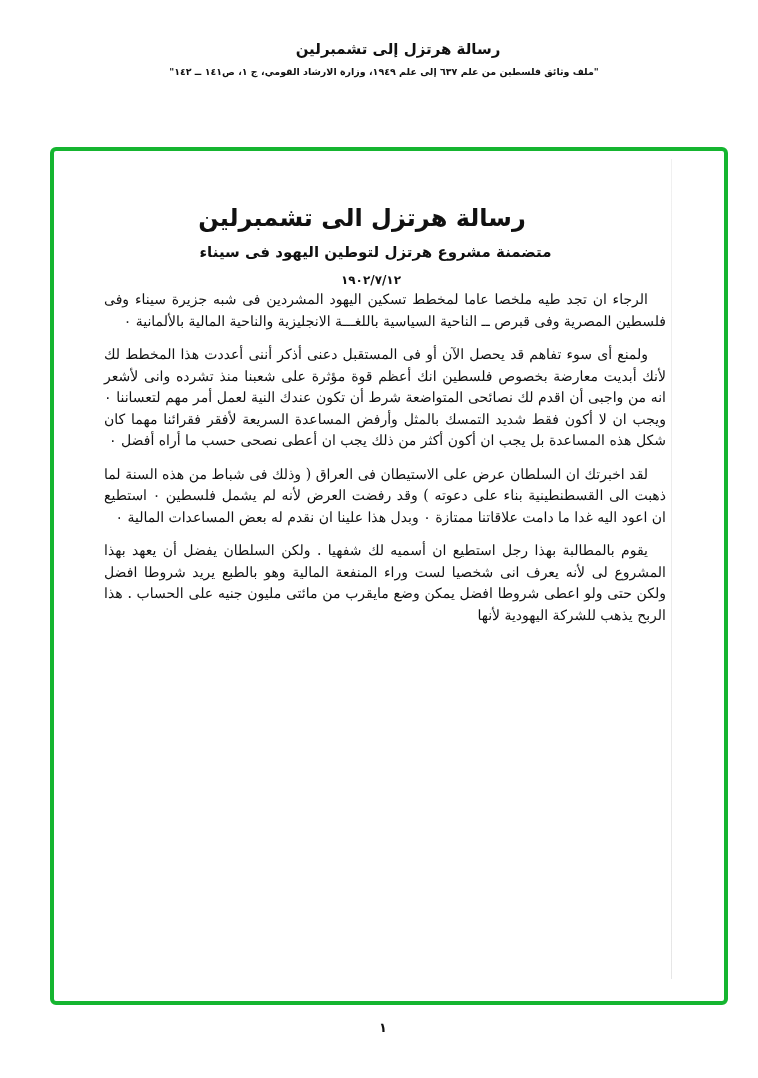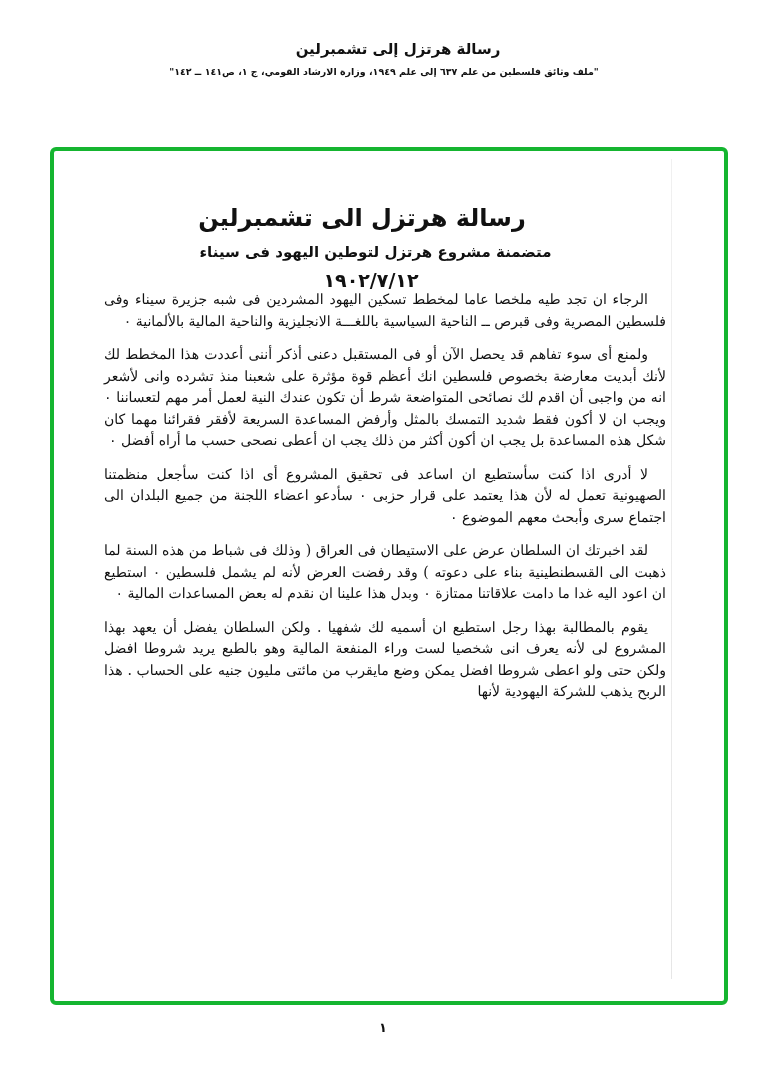--- a/index.html
+++ b/index.html
@@ -16,21 +16,21 @@
     border: 4px solid #15b530; border-radius: 6px; box-sizing: content-box;
   }
   .scan-edge-right {
     position: absolute; left: 617px; top: 8px; width: 1px; height: 820px;
     background: linear-gradient(#f0f0f0, #e6e6e6);
   }
 
   .doc-head { position: absolute; left: 0; top: 16px; width: 656px; text-align: center; direction: rtl; margin-top: 35px; }
   .doc-title { font-family: "DejaVu Sans", sans-serif; font-weight: bold; font-size: 24px; line-height: 32px; padding-right: 40px; }
   .doc-subtitle { font-family: "DejaVu Sans", sans-serif; font-weight: bold; font-size: 15px; line-height: 24px; margin-top: 6px; padding-right: 30px; padding-left: 17px; }
-  .doc-date { font-family: "DejaVu Sans", sans-serif; font-weight: bold; font-size: 19px; line-height: 24px; margin-top: 4px; padding-right: 22px; }
+  .doc-date { font-family: "DejaVu Sans", sans-serif; font-weight: bold; font-size: 12px; line-height: 24px; margin-top: 4px; padding-right: 22px; }
 
   .doc-body {
     position: absolute; left: 50px; top: 138px; width: 562px;
     direction: rtl; text-align: justify; text-align-last: right;
     font-family: "DejaVu Serif", serif; font-size: 14px; line-height: 21.5px;
   }
   .para { margin: 0 0 12px 0; text-indent: 18px; }
   .para.tight { margin-bottom: 24px; }
 
   .page-number {
@@ -51,19 +51,18 @@
 
   <div class="doc-head">
     <div class="doc-title">رسالة هرتزل الى تشمبرلين</div>
     <div class="doc-subtitle">متضمنة مشروع هرتزل لتوطين اليهود فى سيناء</div>
     <div class="doc-date">١٩٠٢/٧/١٢</div>
   </div>
 
   <div class="doc-body">
     <p class="para">الرجاء ان تجد طيه ملخصا عاما لمخطط تسكين اليهود المشردين فى شبه جزيرة سيناء وفى فلسطين المصرية وفى قبرص ــ الناحية السياسية باللغـــة الانجليزية والناحية المالية بالألمانية ٠</p>
     <p class="para">ولمنع أى سوء تفاهم قد يحصل الآن أو فى المستقبل دعنى أذكر أننى أعددت هذا المخطط لك لأنك أبديت معارضة بخصوص فلسطين انك أعظم قوة مؤثرة على شعبنا منذ تشرده وانى لأشعر انه من واجبى أن اقدم لك نصائحى المتواضعة شرط أن تكون عندك النية لعمل أمر مهم لتعساننا ٠ ويجب ان لا أكون فقط شديد التمسك بالمثل وأرفض المساعدة السريعة لأفقر فقرائنا مهما كان شكل هذه المساعدة بل يجب ان أكون أكثر من ذلك يجب ان أعطى نصحى حسب ما أراه أفضل ٠</p>
-    <p class="para">لا أدرى اذا كنت سأستطيع ان اساعد فى تحقيق المشروع أى اذا كنت سأجعل منظمتنا الصهيونية تعمل له لأن هذا يعتمد على قرار حزبى ٠ سأدعو اعضاء اللجنة من جميع البلدان الى اجتماع سرى وأبحث معهم الموضوع ٠</p>
     <p class="para">لقد اخبرتك ان السلطان عرض على الاستيطان فى العراق ( وذلك فى شباط من هذه السنة لما ذهبت الى القسطنطينية بناء على دعوته ) وقد رفضت العرض لأنه لم يشمل فلسطين ٠ استطيع ان اعود اليه غدا ما دامت علاقاتنا ممتازة ٠ وبدل هذا علينا ان نقدم له بعض المساعدات المالية ٠</p>
     <p class="para tight">يقوم بالمطالبة بهذا رجل استطيع ان أسميه لك شفهيا . ولكن السلطان يفضل أن يعهد بهذا المشروع لى لأنه يعرف انى شخصيا لست وراء المنفعة المالية وهو بالطبع يريد شروطا افضل ولكن حتى ولو اعطى شروطا افضل يمكن وضع مايقرب من مائتى مليون جنيه على الحساب . هذا الربح يذهب للشركة اليهودية لأنها</p>
   </div>
 </div>
 
 <div class="page-number">١</div>
 
 </body></html>

